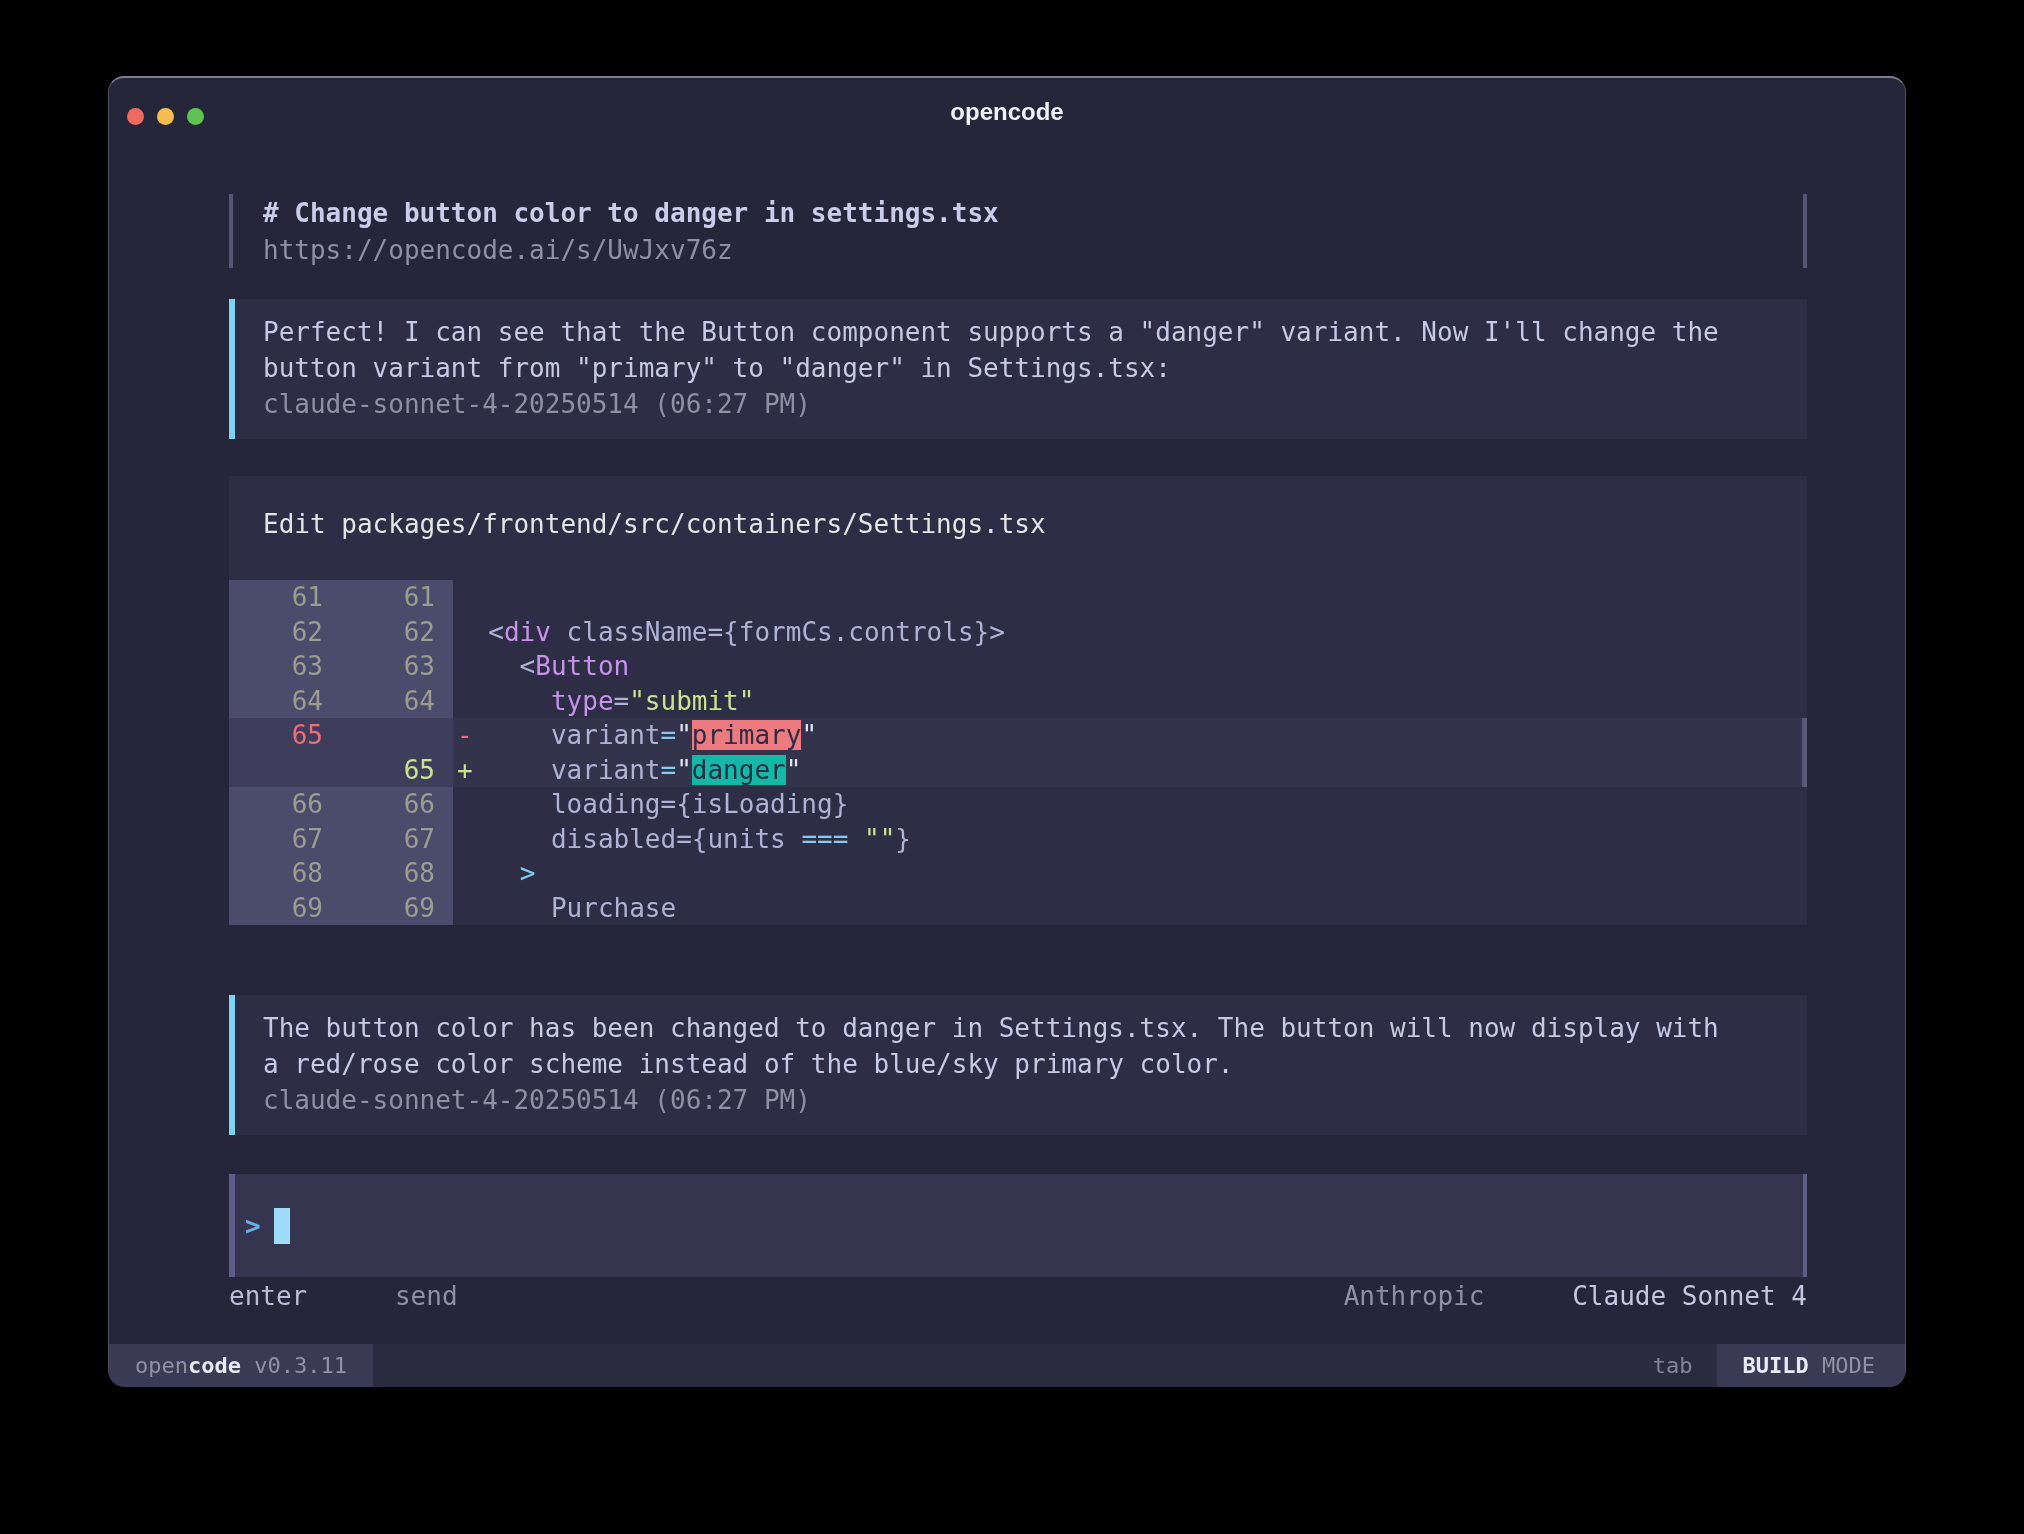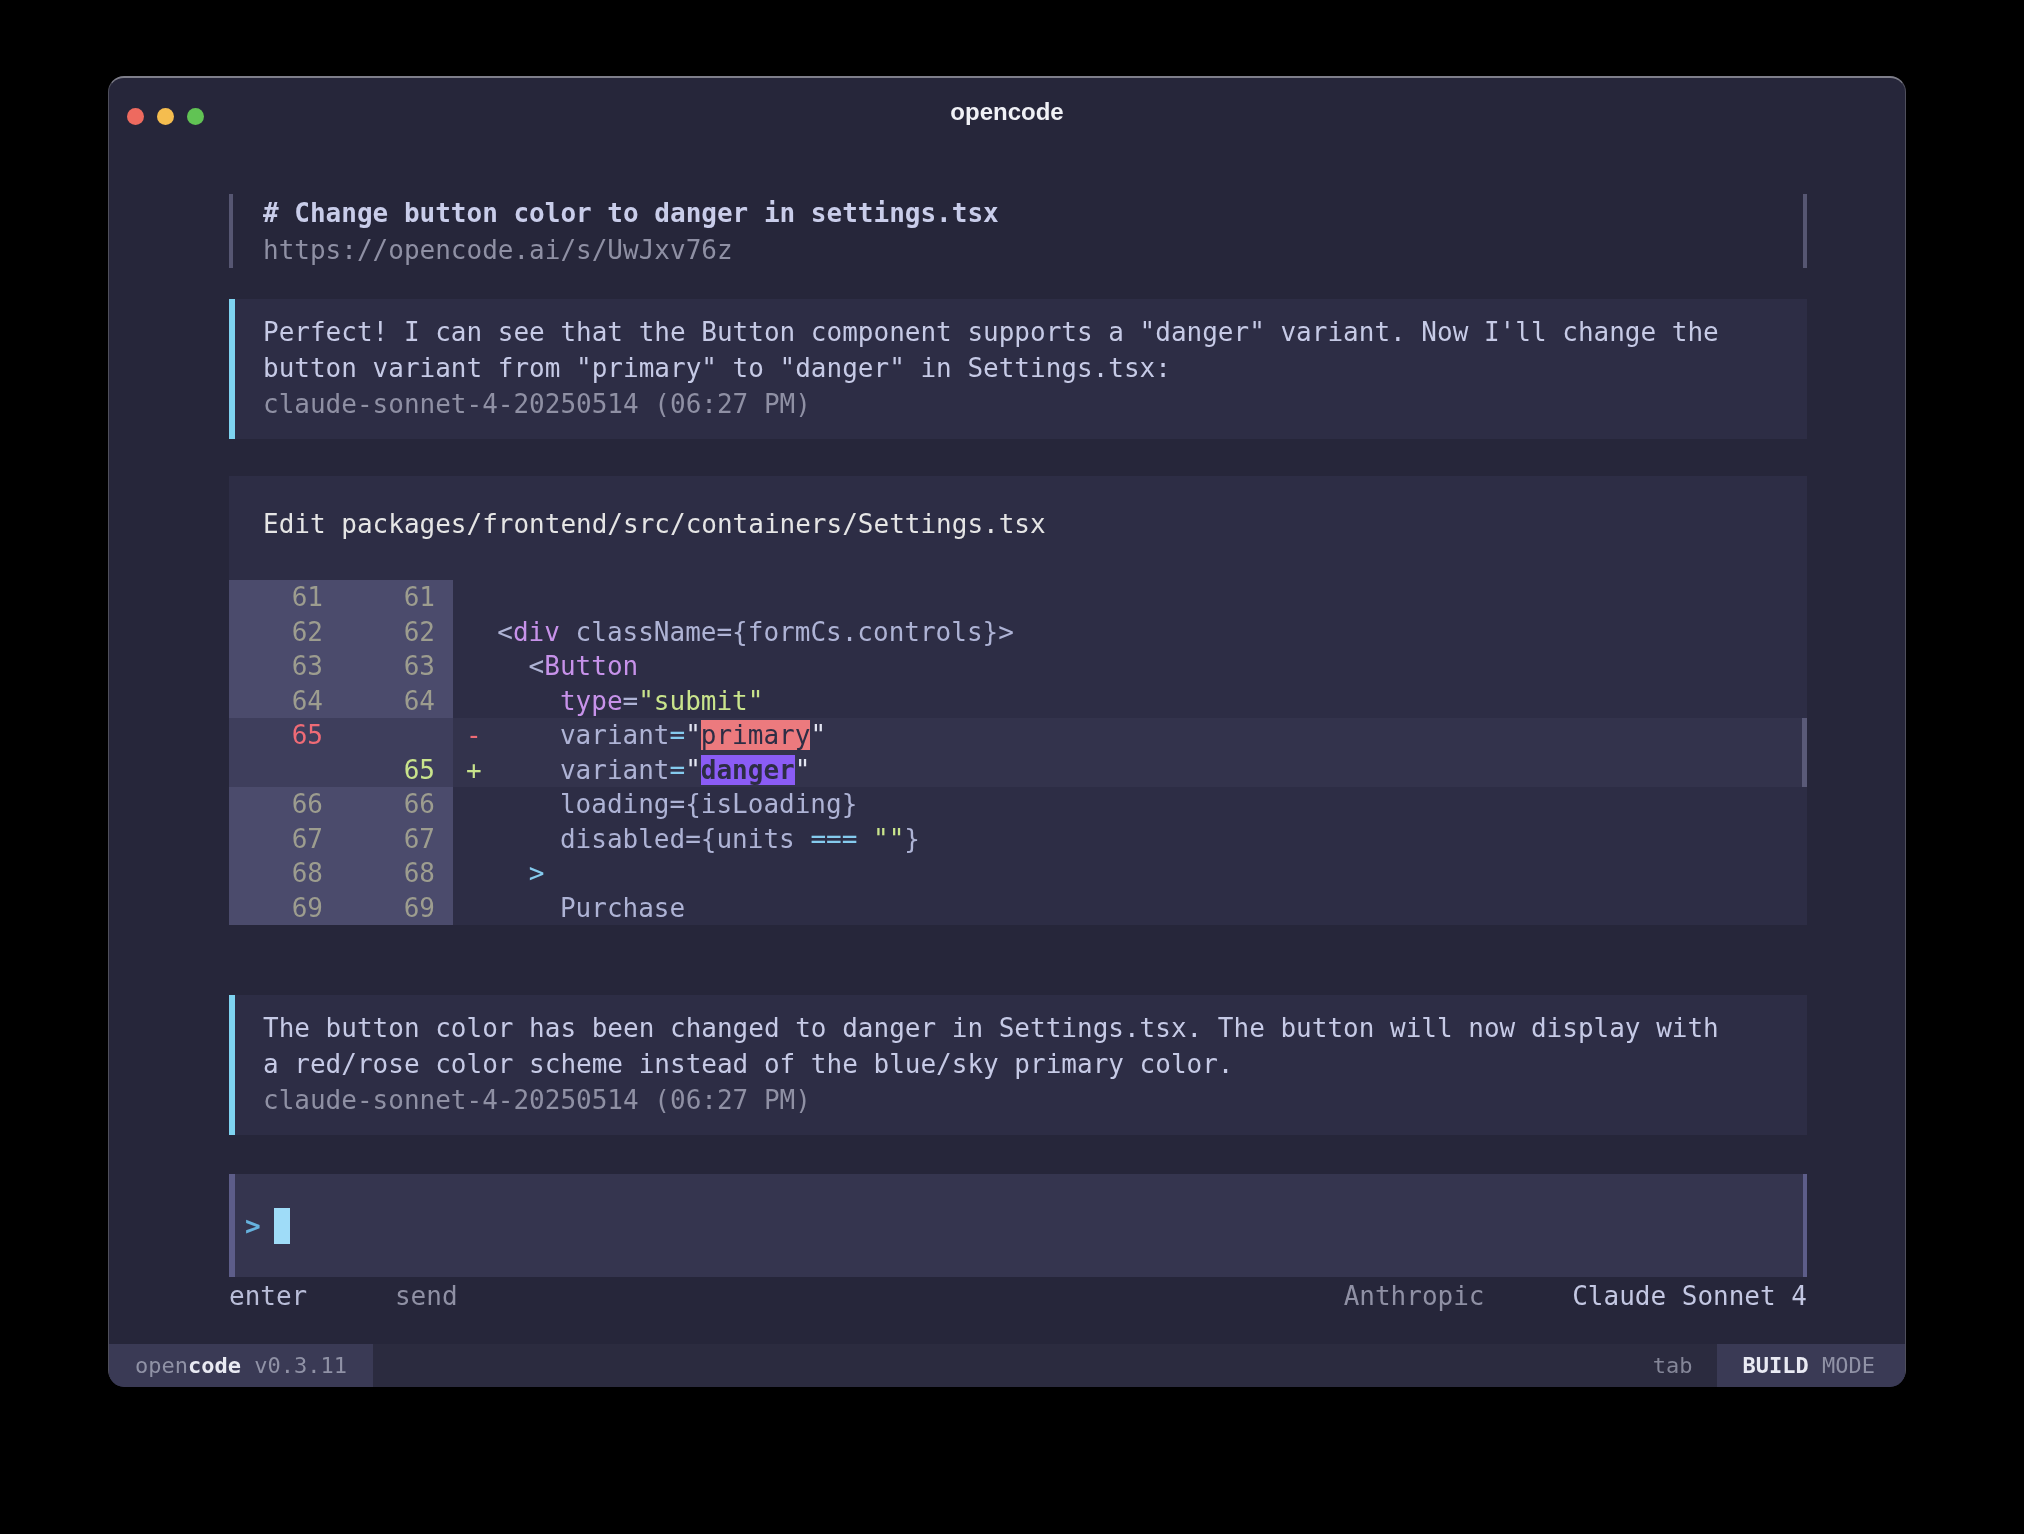--- a/index.html
+++ b/index.html
@@ -35,32 +35,32 @@
   .diff-title{position:absolute;left:34px;top:30px;height:36px;line-height:36px;
               font-size:26px;color:#e5e5e5;white-space:pre;}
   .diff-rows{position:absolute;left:0;top:104px;width:100%;}
   .d-row{display:flex;height:34.5px;line-height:34.5px;font-size:26px;}
   .d-old,.d-new{width:112px;box-sizing:border-box;text-align:right;padding-right:18px;
                 background:#4b4b6c;color:#9d9d8f;flex:none;white-space:pre;}
   .d-row.del .d-old,.d-row.del .d-new,
   .d-row.add .d-old,.d-row.add .d-new{background:#3e3e5c;}
   .d-row.del .d-old{color:#ef6b76;}
   .d-row.add .d-new{color:#c9e48c;}
-  .d-code{flex:1;white-space:pre;padding-left:13px;color:#aeb3d5;}
+  .d-code{flex:1;white-space:pre;padding-left:4px;color:#aeb3d5;}
   .d-row.del .d-code,.d-row.add .d-code{background:rgba(175,175,215,0.05);}
   .d-row.del::after,.d-row.add::after{content:"";width:5px;background:#5a5a78;flex:none;}
   .tk-p{color:#aeb3d5;}          
   .tk-t{color:#c792ea;}          
   .tk-o{color:#85cbee;}          
   .tk-s{color:#c9e48c;}          
   .tk-q{color:#e3e6f2;}          
   .tk-d{color:#ef6b76;}          
   .tk-a{color:#c9e48c;}          
   .tk-dh{background:#ec7a7e;color:#2d2d45;}  
-  .tk-ah{background:#8b5cf6;color:#2d2d45;font-weight:bold;}  
+  .tk-ah{background:#14b8a6;color:#2d2d45;}  
   
   .prompt{position:absolute;left:120px;top:1096px;width:1578px;height:103px;background:#35354f;
           border-left:6px solid #5d5d89;border-right:4px solid #5d5d89;box-sizing:border-box;
           display:flex;align-items:center;}
   .prompt-symbol{margin-left:10px;font-size:26px;font-weight:bold;color:#66b2de;}
   .cursor{width:16px;height:36px;background:#9fdcf8;margin-left:13px;}
   
   .hints{position:absolute;left:120px;top:1200px;width:1578px;height:36px;line-height:36px;
          font-size:26px;display:flex;white-space:pre;gap:36px;}
   .hint-key{color:#b9bdd8;}

